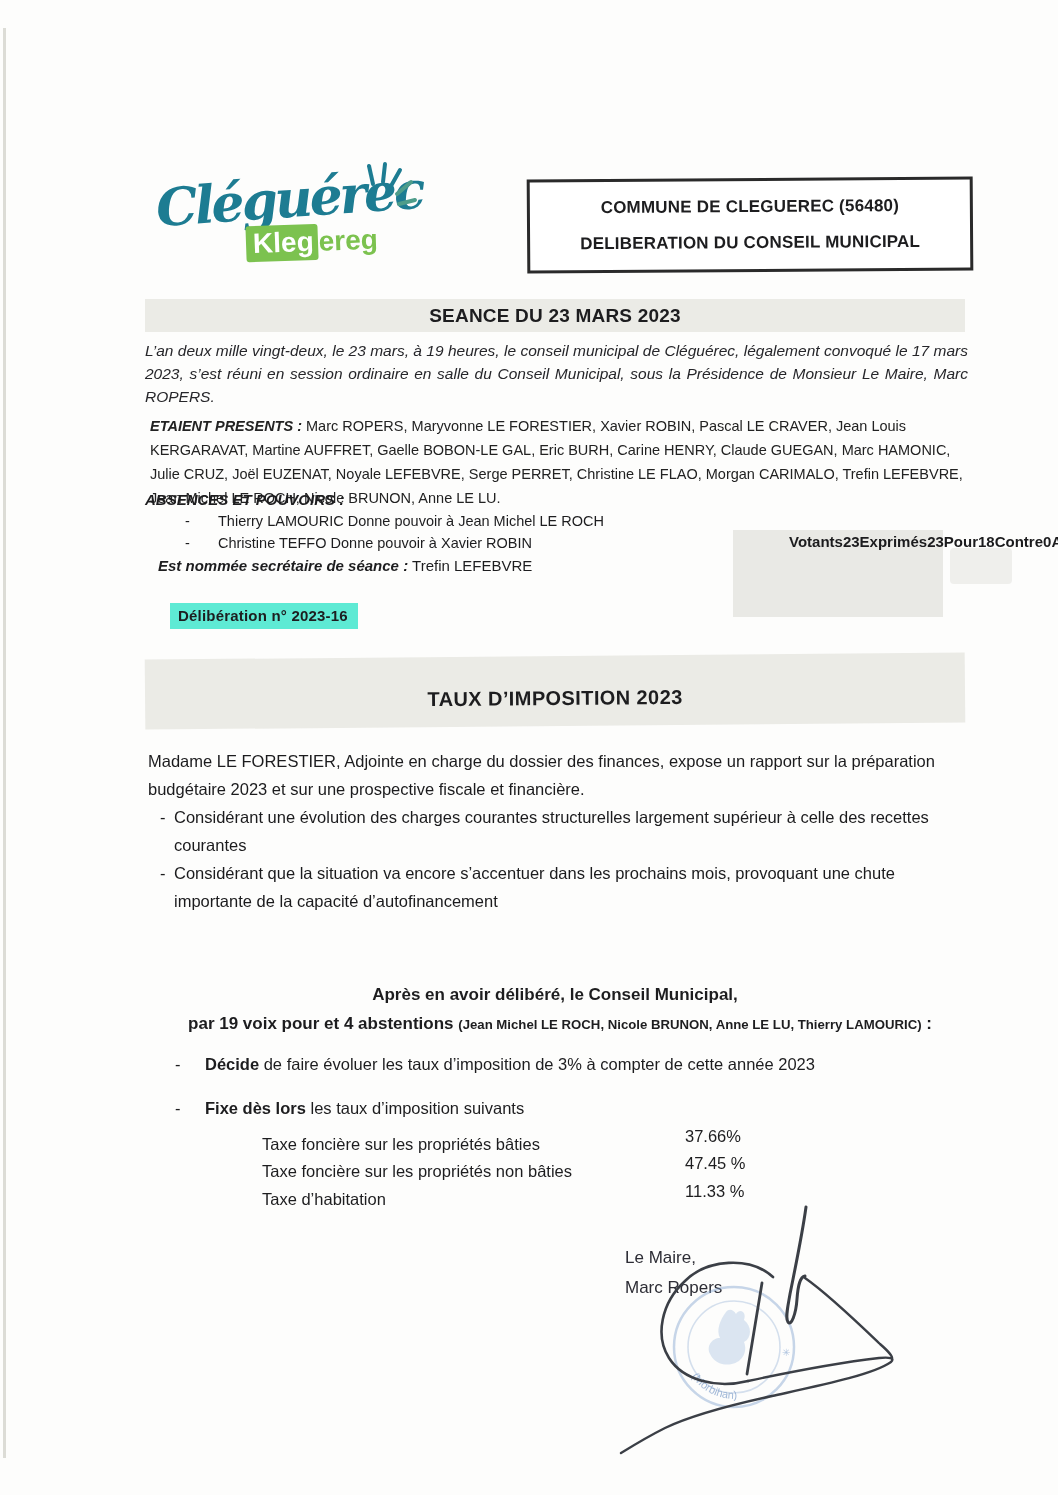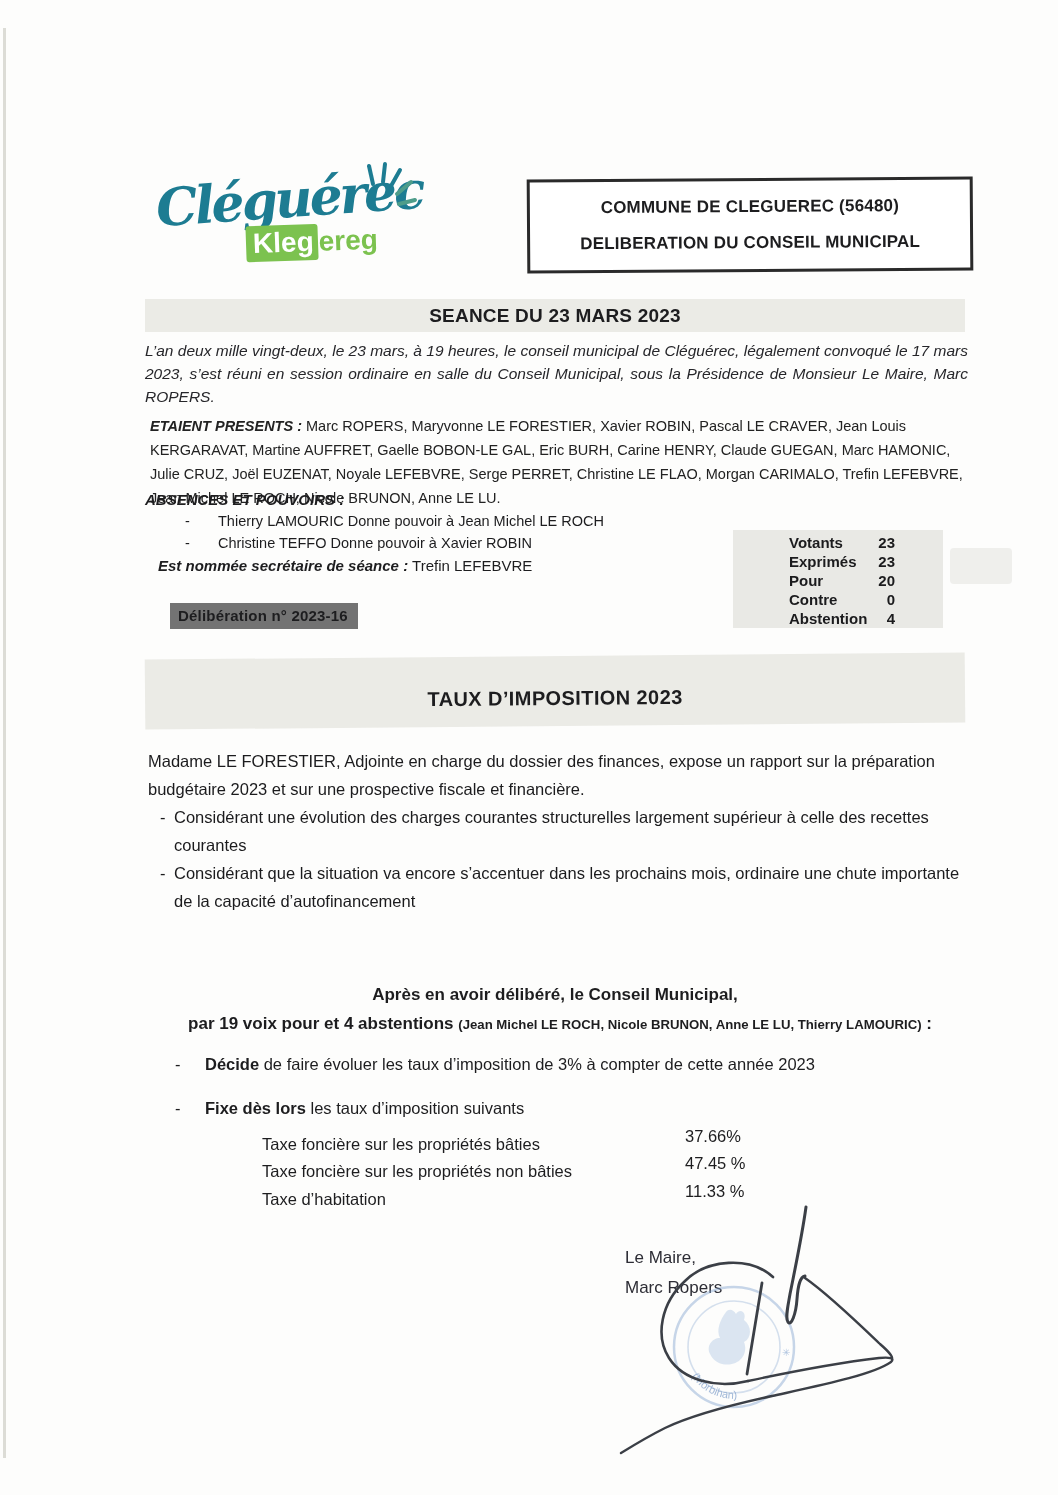--- a/index.html
+++ b/index.html
@@ -58,28 +58,28 @@
   .label-bi { font-weight:bold; font-style:italic; }
   .absences-label { position:absolute; left:145px; top:491px; font-weight:bold; font-style:italic; font-size:15px; }
   .absence-item { position:absolute; left:185px; font-size:14.5px; display:flex; }
   .absence-item .dash { width:33px; }
   .absence-1 { top:513px; }
   .absence-2 { top:535px; }
   .secretary { position:absolute; left:158px; top:557px; font-size:15px; }
 
   
   .votes-box {
-    position:absolute; left:733px; top:530px; width:210px; height:98px;
+    position:absolute; left:733px; top:530px; width:210px; height:87px;
     background:#e9e9e5; padding:3px 48px 0 56px;
-    display:flex; flex-direction:column; justify-content:space-around;
+    display:flex; justify-content:space-around;
   }
   .vote-row { display:flex; justify-content:space-between; font-weight:bold; font-size:15px; color:#1b1b1d; }
 
   .delib-number {
-    position:absolute; left:170px; top:603px; background:#737373;
+    position:absolute; left:170px; top:603px; background:#5eead4;
     font-weight:bold; font-size:15px; padding:4px 10px 5px 8px; letter-spacing:.2px;
   }
 
   
   .body-block { position:absolute; left:148px; top:747px; width:822px; font-size:16.5px; line-height:28px; color:#1b1b1d; }
   .b-item { display:flex; margin-left:12px; }
   .b-item .dash { width:14px; flex:none; }
   .b-text { width:792px; }
 
   .decision-heading { position:absolute; left:145px; top:985px; width:820px; text-align:center; font-weight:bold; font-size:17px; }
@@ -156,21 +156,21 @@
     <div class="vote-row">
         <span>Votants</span>
         <span>23</span>
       </div>
     <div class="vote-row">
         <span>Exprimés</span>
         <span>23</span>
       </div>
     <div class="vote-row">
         <span>Pour</span>
-        <span>20</span>
+        <span>18</span>
       </div>
     <div class="vote-row">
         <span>Contre</span>
         <span>0</span>
       </div>
     <div class="vote-row">
         <span>Abstention</span>
         <span>4</span>
       </div>
   </div>
@@ -182,21 +182,21 @@
   </div>
 
   <div class="body-block">
     <div>Madame LE FORESTIER, Adjointe en charge du dossier des finances, expose un rapport sur la préparation budgétaire 2023 et sur une prospective fiscale et financière.</div>
     <div class="b-item">
       <span class="dash">-</span>
       <span class="b-text">Considérant une évolution des charges courantes structurelles largement supérieur à celle des recettes courantes</span>
     </div>
     <div class="b-item">
       <span class="dash">-</span>
-      <span class="b-text">Considérant que la situation va encore s’accentuer dans les prochains mois, ordinaire une chute importante de la capacité d’autofinancement</span>
+      <span class="b-text">Considérant que la situation va encore s’accentuer dans les prochains mois, provoquant une chute importante de la capacité d’autofinancement</span>
     </div>
   </div>
 
   <div class="decision-heading">Après en avoir délibéré, le Conseil Municipal,</div>
   <div class="decision-line"><span>par 19 voix pour et 4 abstentions </span><span class="small-names">(Jean Michel LE ROCH, Nicole BRUNON, Anne LE LU, Thierry LAMOURIC)</span><span> :</span></div>
 
   <div class="dash-row decide-row">
     <span class="dash">-</span>
     <span><b>Décide</b><span> de faire évoluer les taux d’imposition de 3% à compter de cette année 2023</span></span>
   </div>

